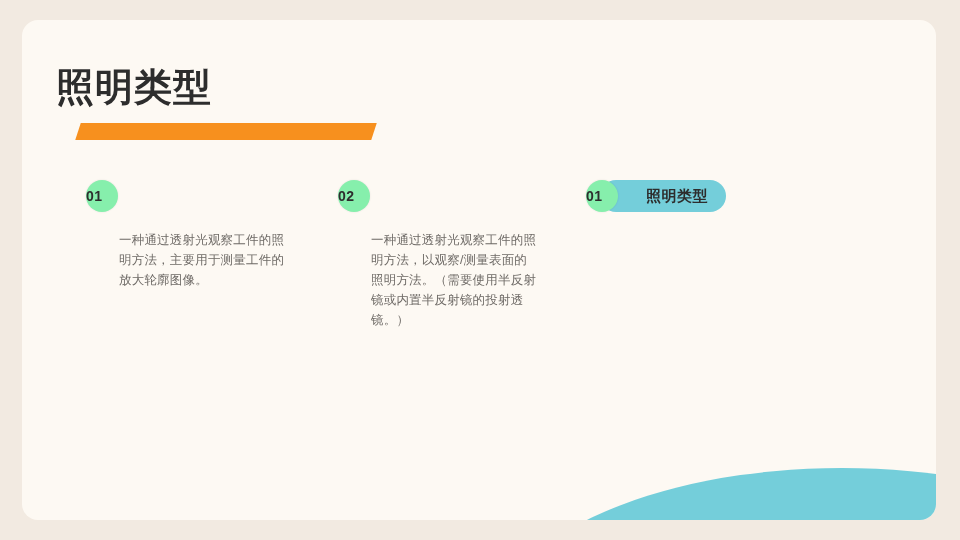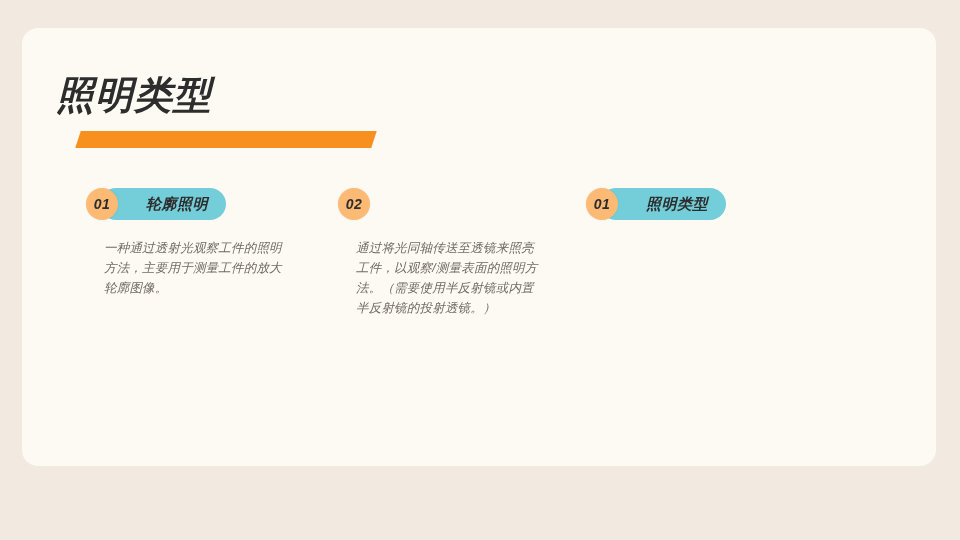--- a/index.html
+++ b/index.html
@@ -18,27 +18,26 @@
   #slide {
     position: relative;
     width: 960px;
     height: 540px;
   }
 
   
   #panel {
     position: absolute;
     left: 22px;
-    top: 28px;
+    top: 20px;
     width: 914px;
-    height: 438px;
+    height: 500px;
     background: #FDF9F3;
     border-radius: 16px;
     overflow: hidden;
-    font-style: italic;
   }
 
   
   .deco-circle {
     position: absolute;
     left: 470px;
     top: 448px;
     width: 700px;
     height: 330px;
     background: #74CEDA;
@@ -105,36 +104,36 @@
     white-space: nowrap;
     letter-spacing: 0.5px;
   }
   .badge-circle {
     position: absolute;
     left: 0;
     top: 0;
     width: 32px;
     height: 32px;
     border-radius: 50%;
-    background: #fdba74;
+    background: #86efac;
     box-shadow: 0 0 2px rgba(0,0,0,0.10);
     display: flex;
     align-items: center;
-    justify-content: center;
+    justify-content: flex-start;
     z-index: 2;
   }
   .badge-number {
     font-size: 14px;
     font-weight: bold;
     color: #2D2D2D;
     letter-spacing: 0.5px;
   }
 
   .card-body {
-    margin-left: 18px;
+    margin-left: 33px;
     font-size: 12.5px;
     line-height: 20px;
     color: #6E6A66;
     white-space: pre-line;
     letter-spacing: 0.2px;
   }
 </style>
 </head>
 <body>
 
@@ -144,37 +143,34 @@
 
     <div class="deco-circle"></div>
 
     <div class="title-wrap">
       <div class="title-bar"></div>
       <div class="title-text">照明类型</div>
     </div>
 
     <div class="card card-1">
       <div class="badge">
-        <div class="badge-pill">
-          <span class="badge-pill-label">轮廓照明</span>
-        </div>
         <div class="badge-circle">
           <span class="badge-number">01</span>
         </div>
       </div>
       <div class="card-body">一种通过透射光观察工件的照明方法，主要用于测量工件的放大轮廓图像。</div>
     </div>
 
     <div class="card card-2">
       <div class="badge">
         <div class="badge-circle">
           <span class="badge-number">02</span>
         </div>
       </div>
-      <div class="card-body">通过将光同轴传送至透镜来照亮工件，以观察/测量表面的照明方法。（需要使用半反射镜或内置半反射镜的投射透镜。）</div>
+      <div class="card-body">一种通过透射光观察工件的照明方法，以观察/测量表面的照明方法。（需要使用半反射镜或内置半反射镜的投射透镜。）</div>
     </div>
 
     <div class="card card-3">
       <div class="badge">
         <div class="badge-pill">
           <span class="badge-pill-label">照明类型</span>
         </div>
         <div class="badge-circle">
           <span class="badge-number">01</span>
         </div>

